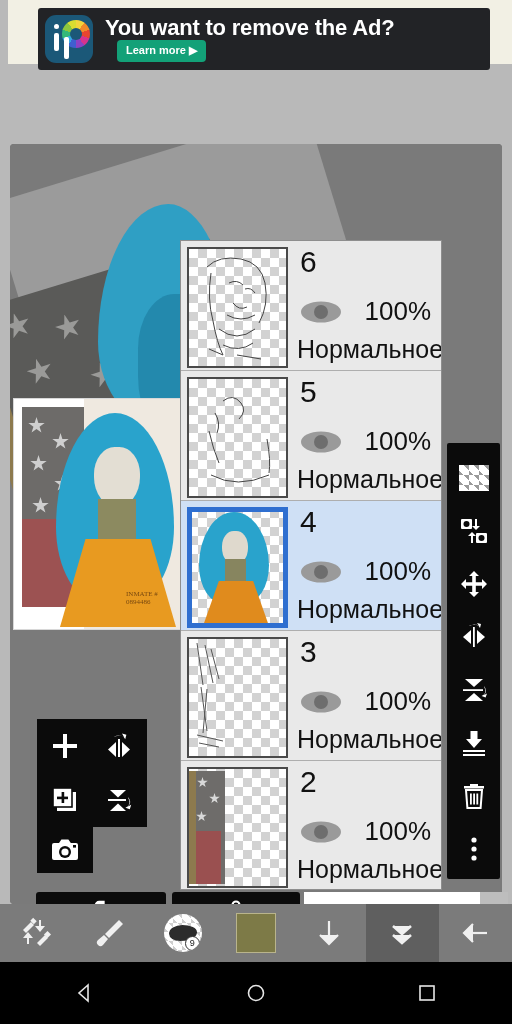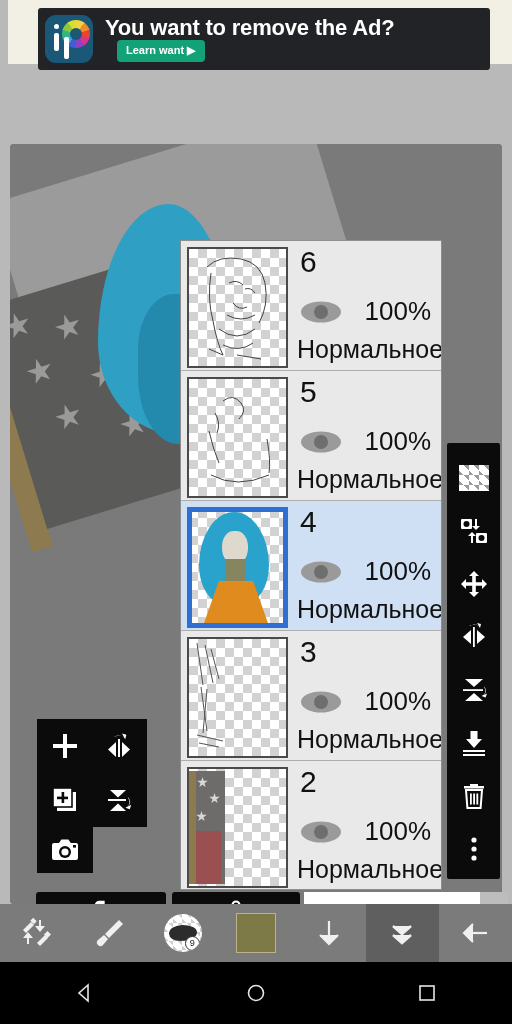--- a/index.html
+++ b/index.html
@@ -162,21 +162,21 @@
     <div class="ad-box">
       <div class="ad-logo">
         <div class="wheel"></div>
           <div class="i-dot"></div>
           <div class="i-stem"></div>
           <div class="p-stem"></div>
       </div>
       <div class="ad-text">
         <div class="ad-h">You want to remove the Ad?</div>
         <div class="ad-sub-row">
-          <div class="ad-cta">Learn want ▶</div>
+          <div class="ad-cta">Learn more ▶</div>
         </div>
       </div>
     </div>
   </div>
 
   <div class="app">
 
     <div class="canvas-area">
       <div class="art-bg">
         <div class="art-grey-wedge"></div>
@@ -184,20 +184,38 @@
         <div class="art-flag">
           <div class="star" style="left:18px;top:14px"></div>
           <div class="star" style="left:66px;top:30px"></div>
           <div class="star" style="left:26px;top:64px"></div>
           <div class="star" style="left:86px;top:86px"></div>
           <div class="star" style="left:40px;top:116px"></div>
           <div class="star" style="left:100px;top:142px"></div>
         </div>
         <div class="art-hair"></div>
         <div class="art-hair2"></div>
+      </div>
+      <div class="art-thumb">
+        <div class="t-flagbg">
+          <div class="st" style="left:6px;top:10px"></div>
+          <div class="st" style="left:30px;top:26px"></div>
+          <div class="st" style="left:8px;top:48px"></div>
+          <div class="st" style="left:32px;top:68px"></div>
+          <div class="st" style="left:10px;top:90px"></div>
+        </div>
+        <div class="t-flagred"></div>
+        <div class="t-wall"></div>
+        <div class="t-hair"></div>
+        <div class="t-face"></div>
+        <div class="t-neck"></div>
+        <div class="t-shirt"></div>
+        <div class="t-shirt-txt">
+          <span>INMATE #</span><br><span>0894486</span>
+        </div>
       </div>
     </div>
 
     <div class="layers">
 
       <div class="layer">
         <div class="layer-thumb">
           <div class="sk"><svg viewBox="0 0 97 117" preserveAspectRatio="none">
             <g stroke="#444" stroke-width="1" fill="none">
               <path d="M18 18 Q30 6 52 10 Q72 14 76 34 Q80 56 70 74"></path>

